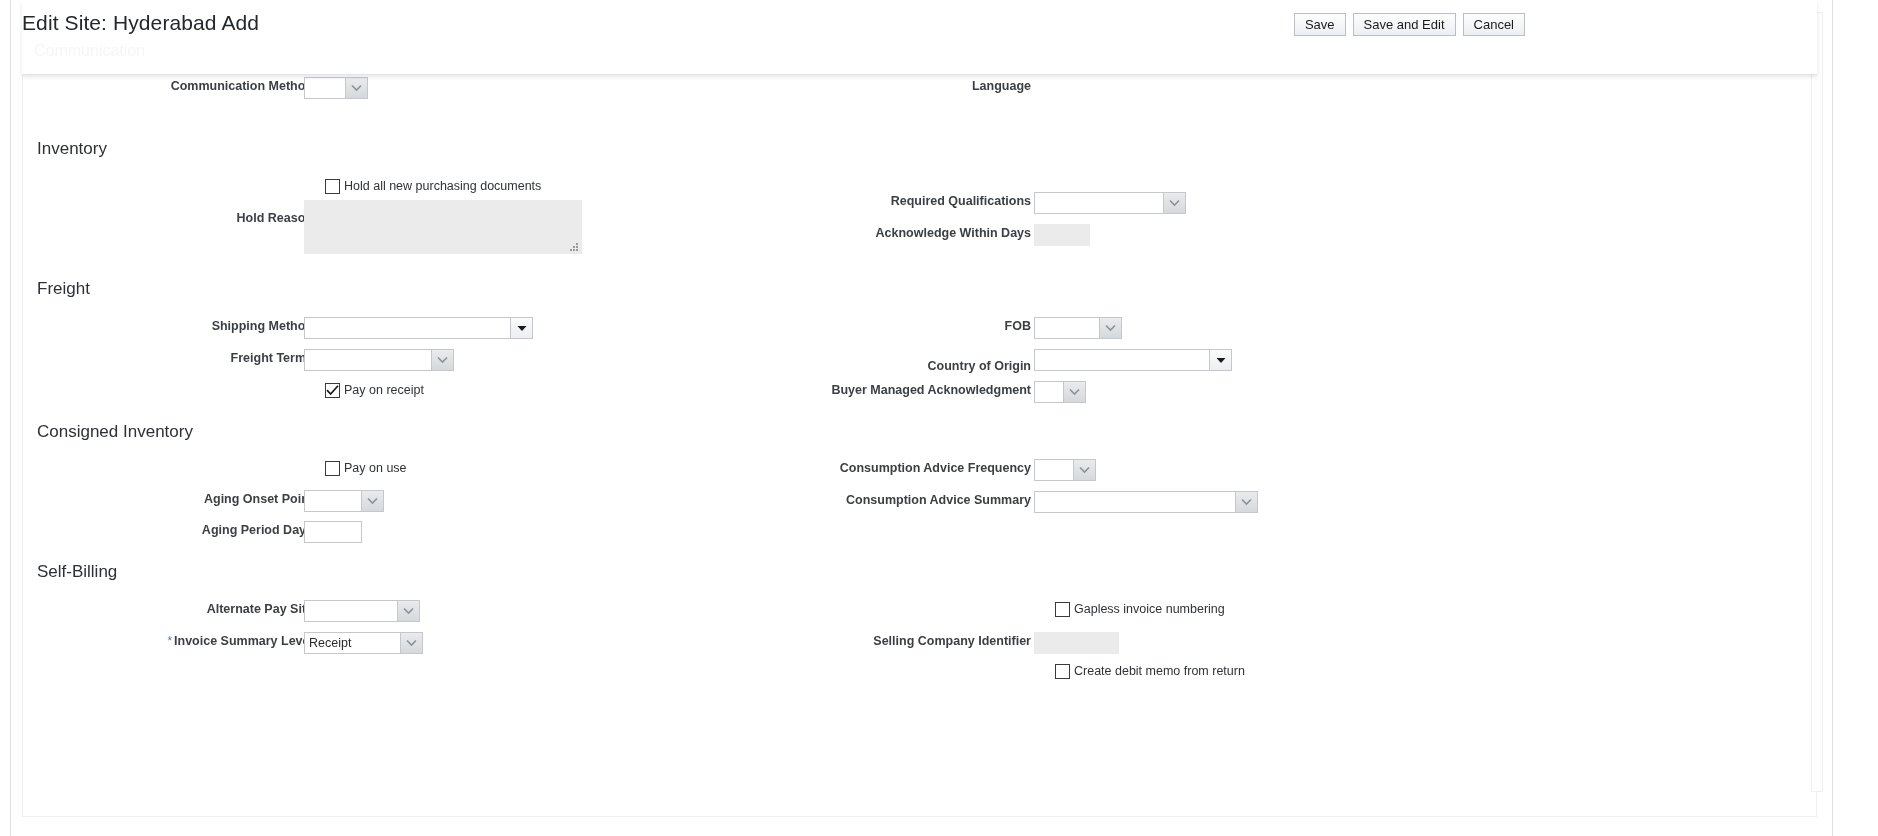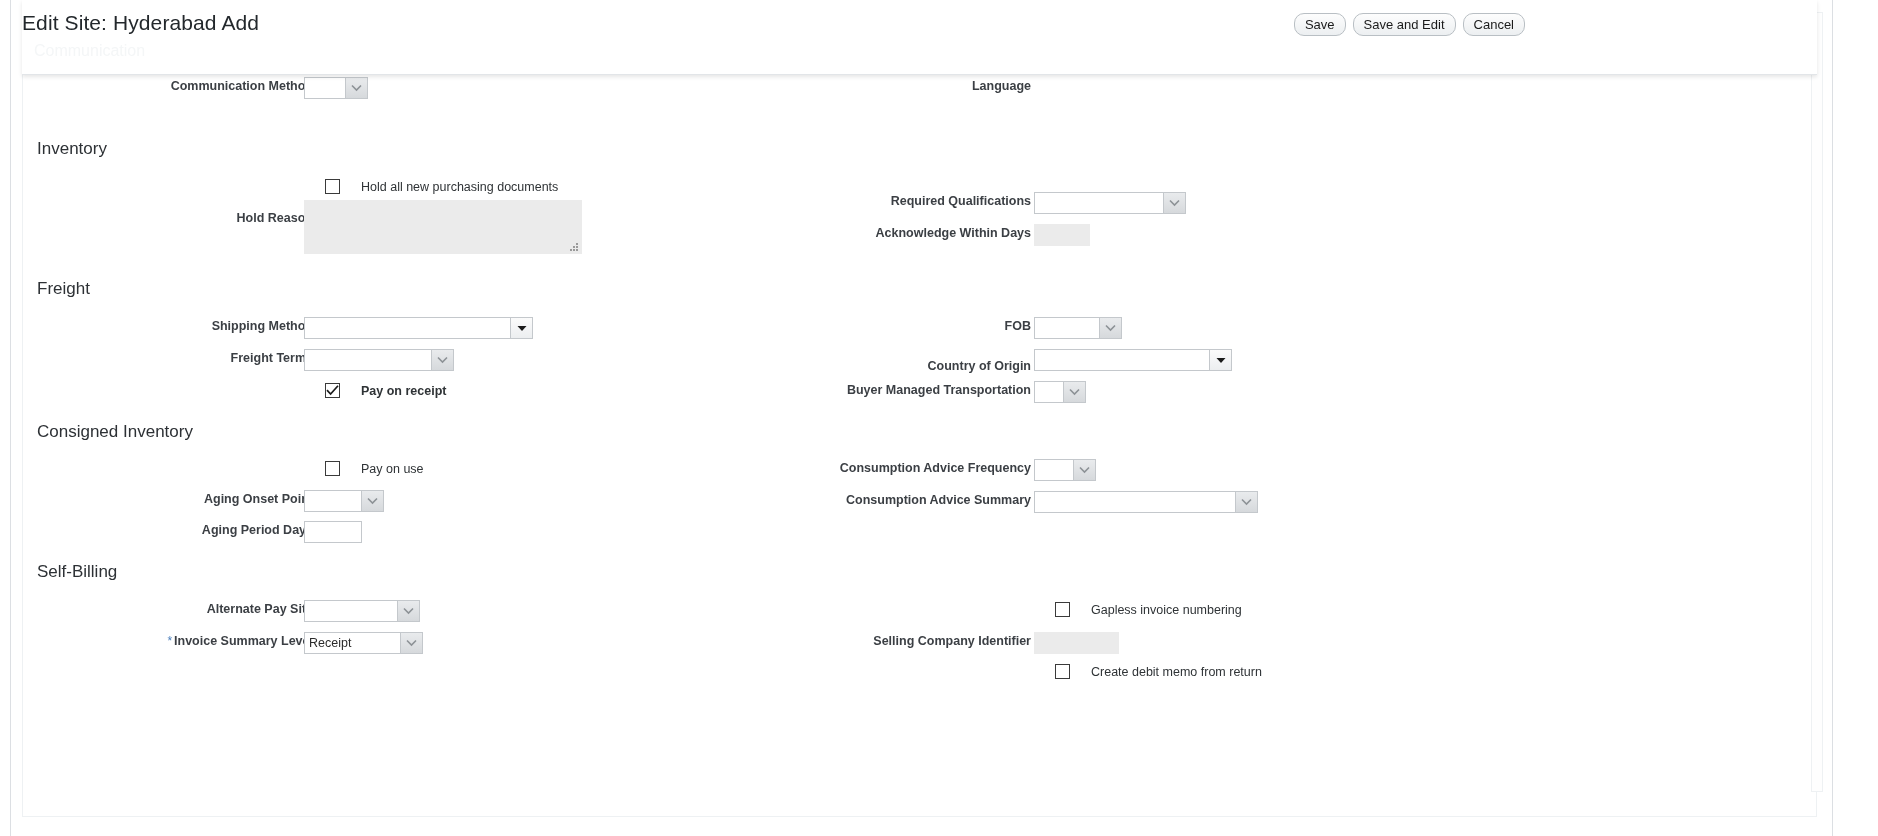--- a/index.html
+++ b/index.html
@@ -85,21 +85,21 @@
   .btn {
     display: inline-flex;
     align-items: center;
     justify-content: flex-end;
     height: 23px;
     padding: 0 10px;
     font-size: 13px;
     color: #1b1b1b;
     background: linear-gradient(#fdfdfd, #eceff1);
     border: 1px solid #b9bfc4;
-    border-radius: 10px;
+    border-radius: 0;
     cursor: pointer;
     white-space: nowrap;
   }
 
   
   .header-scroll-stub {
     position: absolute;
     left: 1789px; top: 12px;
     width: 12px; height: 780px;
     border: 1px solid #eef1f3;
@@ -220,22 +220,21 @@
   }
   .resize-grip {
     position: absolute;
     right: 2px; bottom: 1px;
     width: 10px; height: 10px;
     pointer-events: none;
   }
 
   .cb-wrap {
     display: inline-flex;
-    align-items: center;
-    gap: 21px;
+    gap: 4px;
     cursor: pointer;
     padding-left: 21px;
   }
   .cb {
     width: 15px; height: 15px;
     border: 1px solid #3a3a3a;
     background: #ffffff;
     display: inline-flex;
     align-items: center;
     justify-content: center;
@@ -379,21 +378,21 @@
         <span class="field" style="width:150px;">
           <input class="inp" value="" style="">
           <span class="caret">
             <svg width="11" height="8" viewBox="0 0 11 8">
                 <path d="M1 1.5 L5.5 6 L10 1.5" fill="none" stroke="#8d9296" stroke-width="1.6"></path>
               </svg>
           </span>
         </span>
       </div>
 
-      <div class="row" style="left:281px; top:308px;font-weight:bold;">
+      <div class="row" style="left:281px; top:308px;">
         <span class="cb-wrap">
           <span class="cb">
             <svg width="13" height="11" viewBox="0 0 13 11">
                 <path d="M1 5.2 L4.6 9 L12 0.8" fill="none" stroke="#1b1b1b" stroke-width="1.7"></path>
               </svg>
           </span>
           <span class="cb-label">Pay on receipt</span>
         </span>
       </div>
 
@@ -419,21 +418,21 @@
           <input class="inp" value="" style="">
           <span class="caret">
             <svg width="10" height="7" viewBox="0 0 10 7">
                 <path d="M0.5 1 L9.5 1 L5 6 Z" fill="#1b1b1b"></path>
               </svg>
           </span>
         </span>
       </div>
 
       <div class="row" style="left:700px; top:308px; width:308px; justify-content:flex-end;">
-        <span class="lbl">Buyer Managed Transportation</span>
+        <span class="lbl">Buyer Managed Acknowledgment</span>
       </div>
       <div class="row" style="left:1011px; top:306px;">
         <span class="field" style="width:52px;">
           <input class="inp" value="" style="">
           <span class="caret">
             <svg width="11" height="8" viewBox="0 0 11 8">
                 <path d="M1 1.5 L5.5 6 L10 1.5" fill="none" stroke="#8d9296" stroke-width="1.6"></path>
               </svg>
           </span>
         </span>

